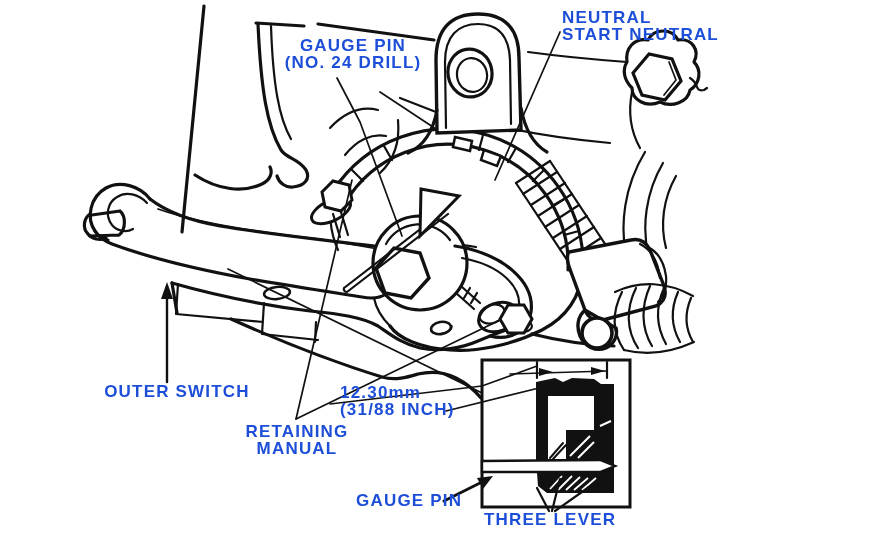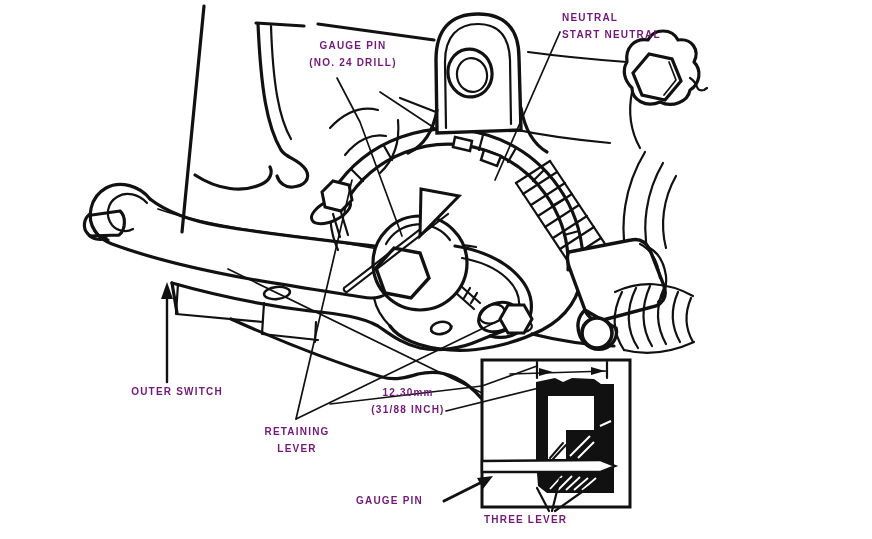--- a/index.html
+++ b/index.html
@@ -1,23 +1,23 @@
 <!DOCTYPE html>
 <html><head>
 <meta charset="utf-8">
 <style>
   html,body{margin:0;padding:0;background:#ffffff;}
   .stage{position:relative;width:872px;height:539px;background:#ffffff;overflow:hidden;
          font-family:"Liberation Sans", sans-serif;}
   svg{position:absolute;left:0;top:0;}
-  .lbl{position:absolute;color:#701a75;font-weight:700;font-size:10px;line-height:17px;
+  .lbl{position:absolute;color:#1d4ed8;font-weight:700;font-size:17px;line-height:17px;
        letter-spacing:1.2px;white-space:nowrap;}
   .lbl .ln{display:block;}
   .ctr{text-align:center;}
-  .rgt{text-align:center;}
+  .rgt{text-align:left;}
   .stroke{fill:none;stroke:#111;stroke-linecap:round;stroke-linejoin:round;}
   .w3{stroke-width:3.2;}
   .w2{stroke-width:2.2;}
   .w1{stroke-width:1.7;}
   .wfill{fill:#ffffff;stroke:#111;}
 </style>
 </head>
 <body>
 
 <div class="stage">
@@ -195,21 +195,21 @@
     <span class="ln">NEUTRAL</span>
     <span class="ln">START NEUTRAL</span>
   </div>
 
   <div class="lbl ctr" style="left:92px;top:383px;width:170px;">
     <span class="ln">OUTER SWITCH</span>
   </div>
 
   <div class="lbl ctr" style="left:227px;top:423px;width:140px;">
     <span class="ln">RETAINING</span>
-    <span class="ln">LEVER</span>
+    <span class="ln">MANUAL</span>
   </div>
 
   <div class="lbl rgt" style="left:340px;top:384px;width:136px;">
     <span class="ln">12.30mm</span>
     <span class="ln">(31/88 INCH)</span>
   </div>
 
   <div class="lbl" style="left:356px;top:492px;">
     <span class="ln">GAUGE PIN</span>
   </div>

